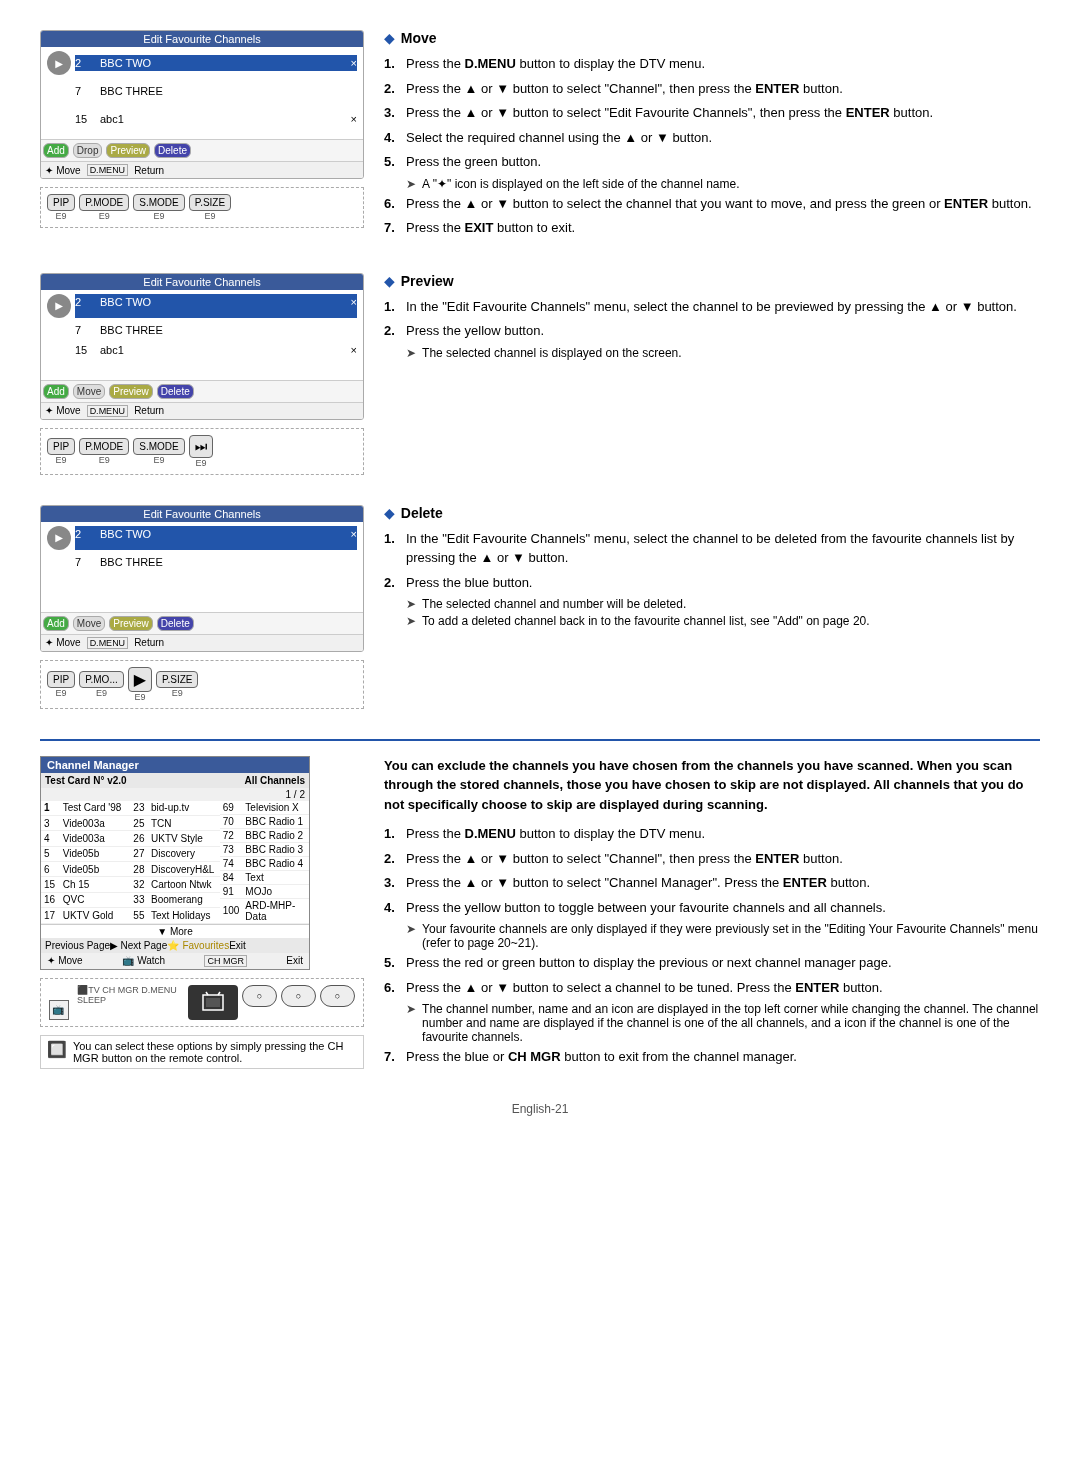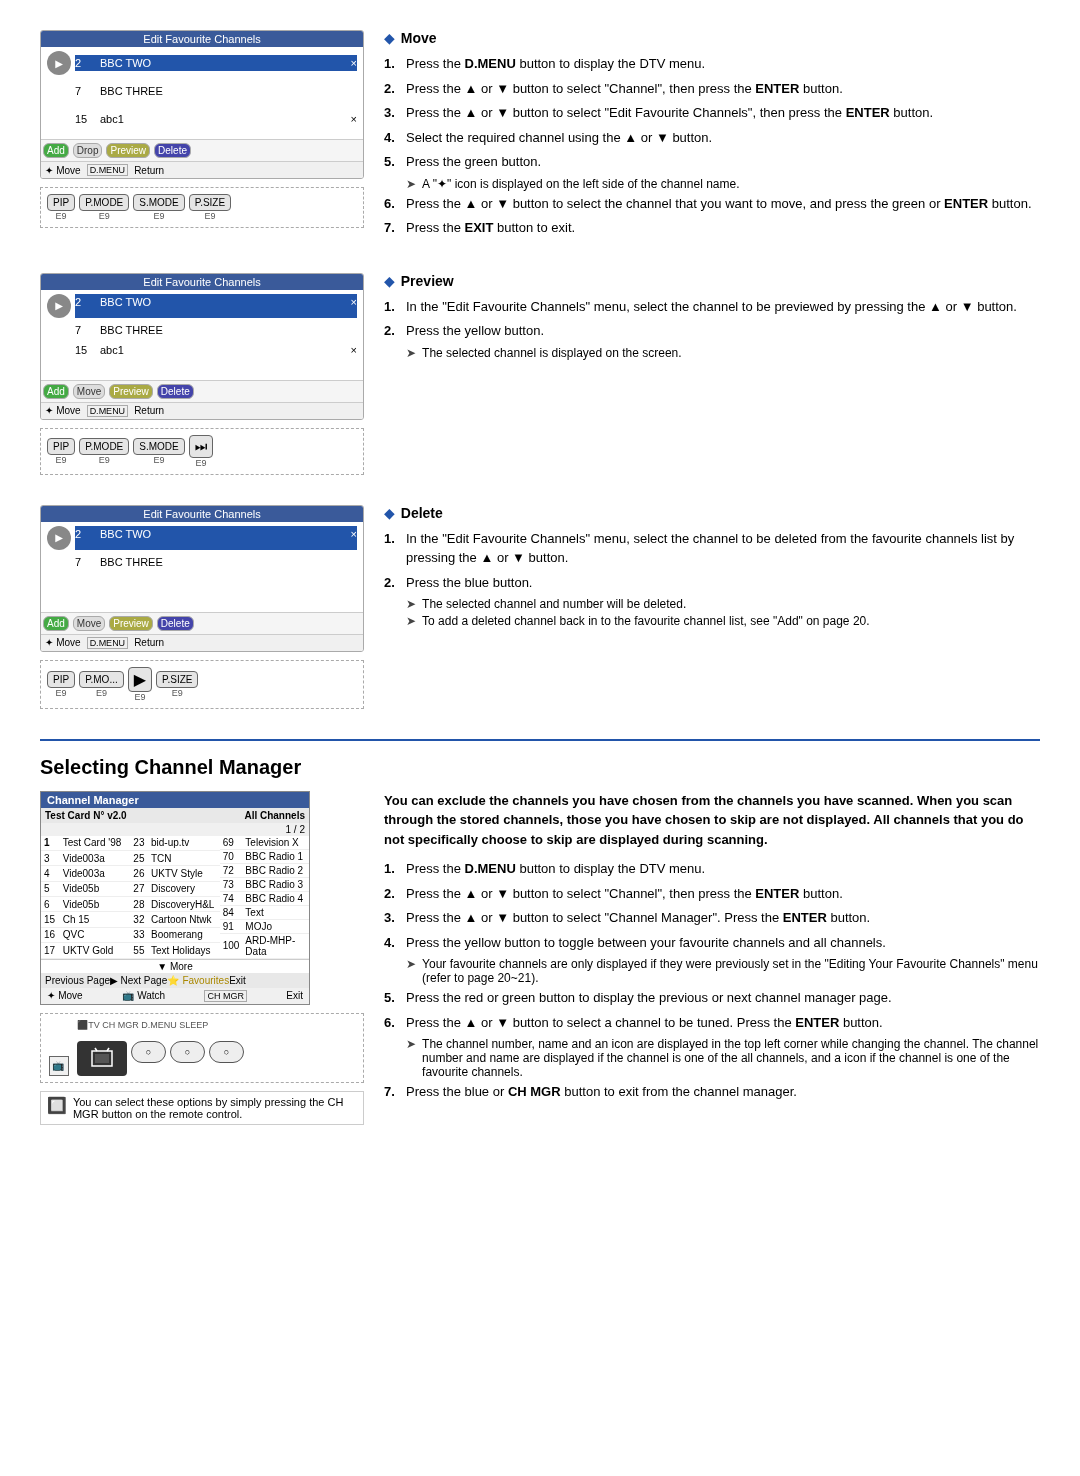--- a/index.html
+++ b/index.html
@@ -541,21 +541,20 @@
         </div>
         <div class="note-item">
           <span class="note-arrow">➤</span>
           <span>To add a deleted channel back in to the favourite channel list, see "Add" on page 20.</span>
         </div>
       </ol>
     </div>
   </div>
 
   <div class="major-section-divider"></div>
-  <div class="major-section-title">Selecting Channel Manager</div>
 
   <div class="section-row">
     <div class="left-col">
 
       <div class="channel-manager-screen">
         <div class="cm-title-bar">Channel Manager</div>
         <div class="cm-top-bar">
           <span>Test Card N° v2.0</span>
           <span>All Channels</span>
         </div>
@@ -682,21 +681,21 @@
           <span>📺 Watch</span>
           <span style="font-size:9px;border:1px solid #aaa;padding:0 2px;">CH MGR</span>
           <span>Exit</span>
         </div>
       </div>
 
       <div class="cm-remote">
         <div style="display:flex;flex-direction:column;align-items:center;margin-right:4px;">
           <div style="width:20px;height:20px;border:1px solid #666;display:flex;align-items:center;justify-content:center;font-size:10px;background:#f0f0f0;">📺</div>
         </div>
-        <div style="display:flex;flex-direction:column;gap:11px;">
+        <div style="display:flex;flex-direction:row;gap:11px;">
           <div style="font-size:9px;color:#555;">⬛TV  CH MGR  D.MENU  SLEEP</div>
           <div style="display:flex;gap:4px;">
             <div style="width:50px;height:35px;background:#333;border-radius:4px;display:flex;align-items:center;justify-content:center;">
               <svg width="30" height="25" viewBox="0 0 30 25">
                 <polygon points="5,5 25,5 25,20 5,20" fill="none" stroke="#fff" stroke-width="1.5"></polygon>
                 <line x1="10" y1="5" x2="8" y2="2" stroke="#fff" stroke-width="1.5"></line>
                 <line x1="20" y1="5" x2="22" y2="2" stroke="#fff" stroke-width="1.5"></line>
                 <rect x="8" y="8" width="14" height="9" fill="#555"></rect>
               </svg>
             </div>
@@ -749,13 +748,16 @@
           <span>The channel number, name and an icon are displayed in the top left corner while changing the channel. The channel number and name are displayed if the channel is one of the all channels, and a  icon if the channel is one of the favourite channels.</span>
         </div>
         <li>
           <span class="step-num">7.</span>
           <span class="step-text">Press the blue or <b>CH MGR</b> button to exit from the channel manager.</span>
         </li>
       </ol>
     </div>
   </div>
 
+  <div class="page-footer">
+    <span>English-21</span>
+  </div>
 </div>
 
 </body></html>

